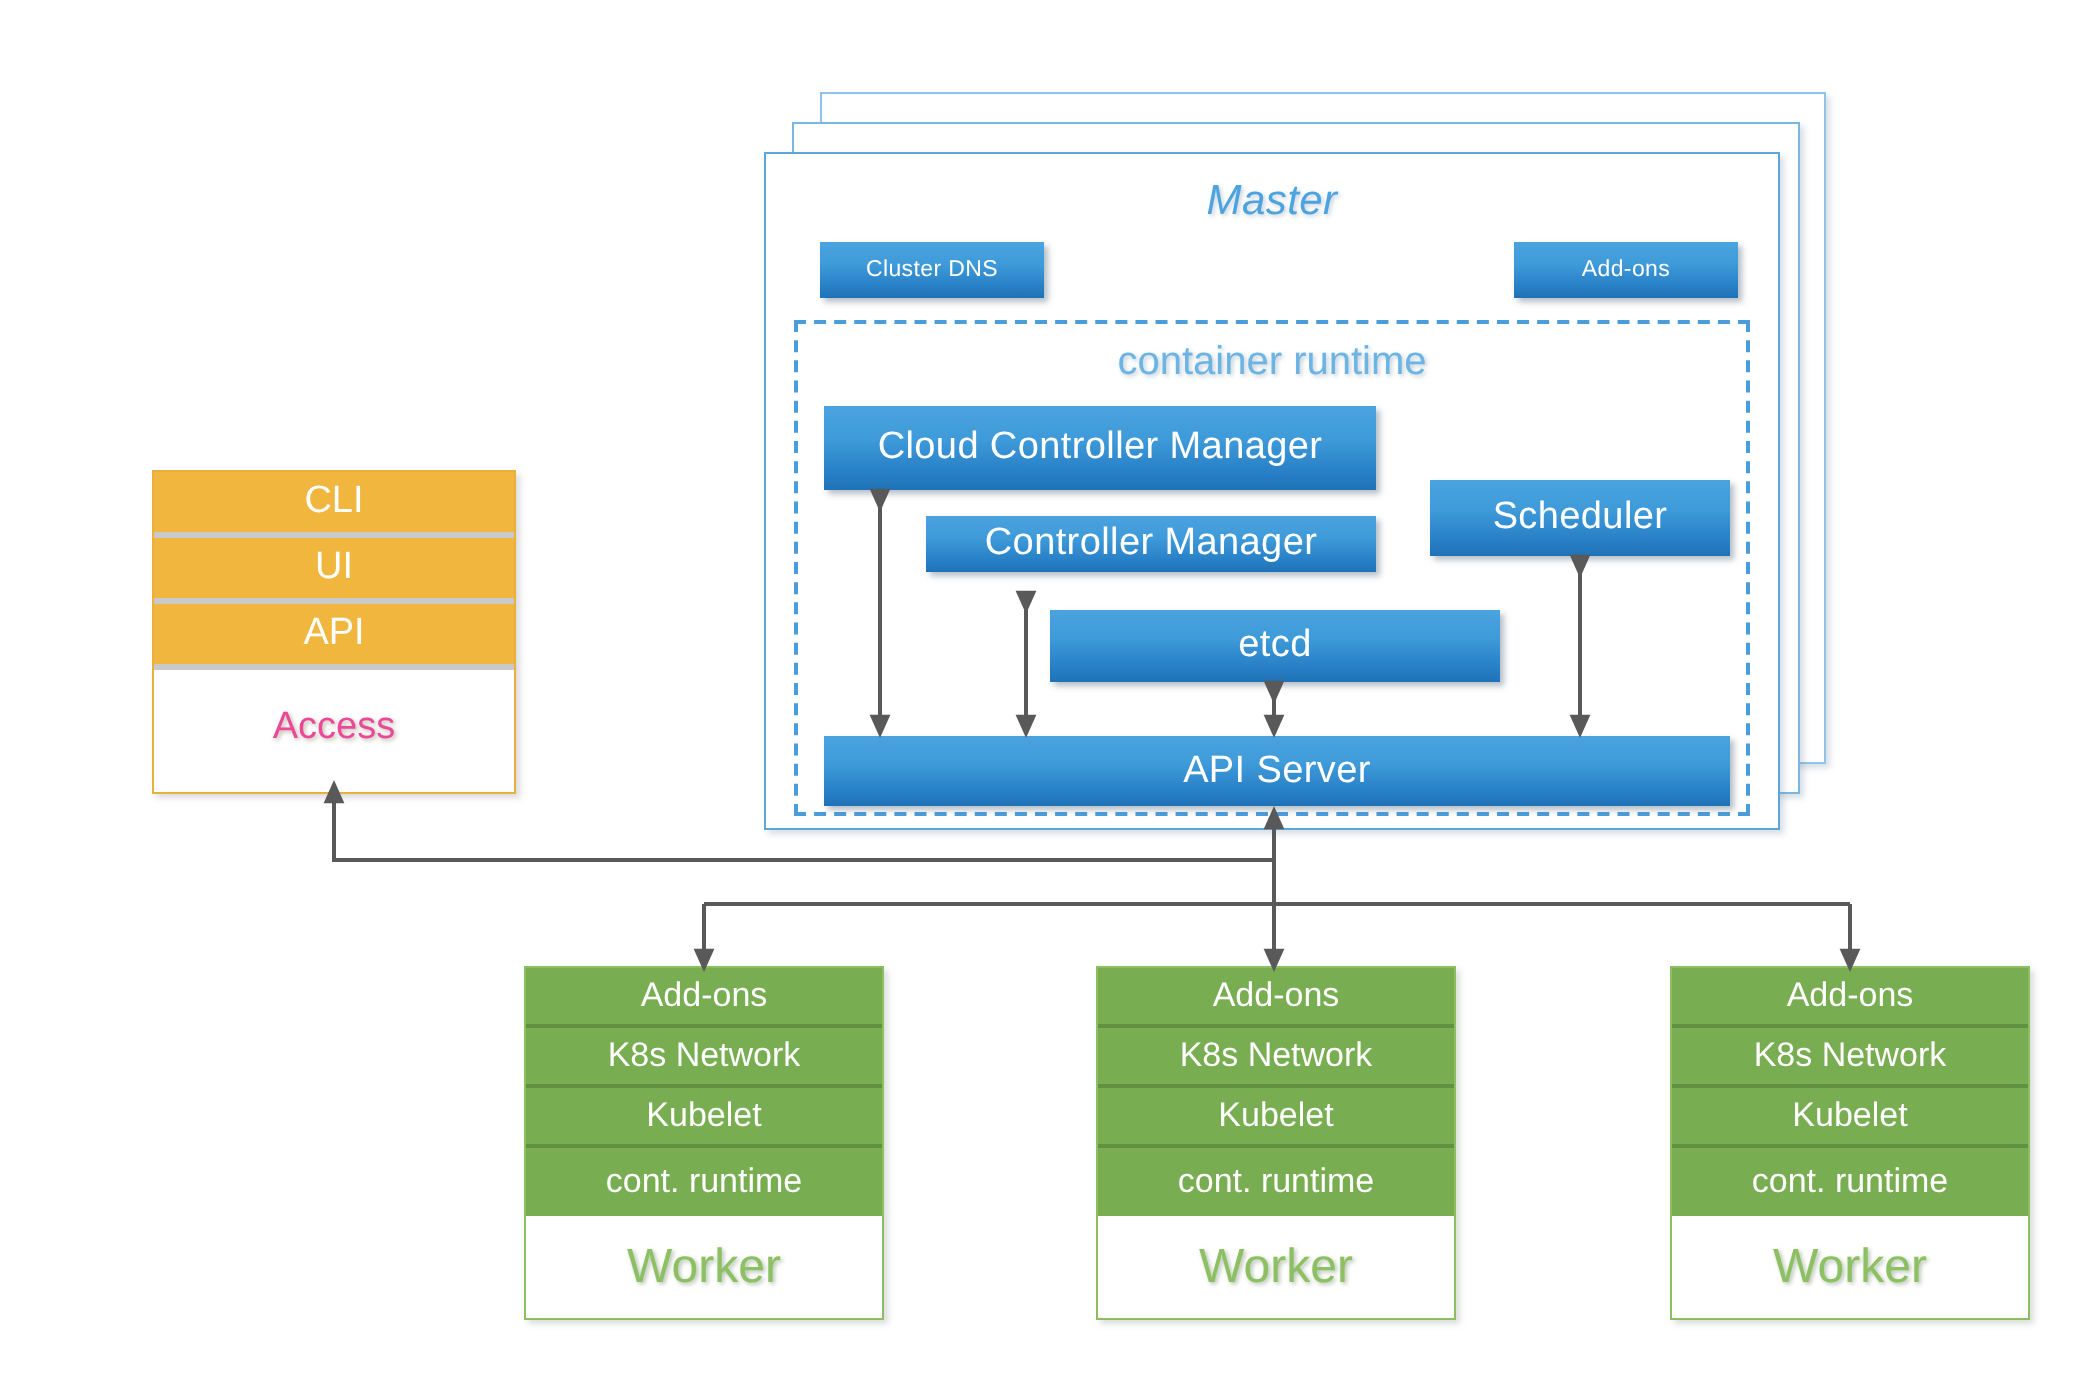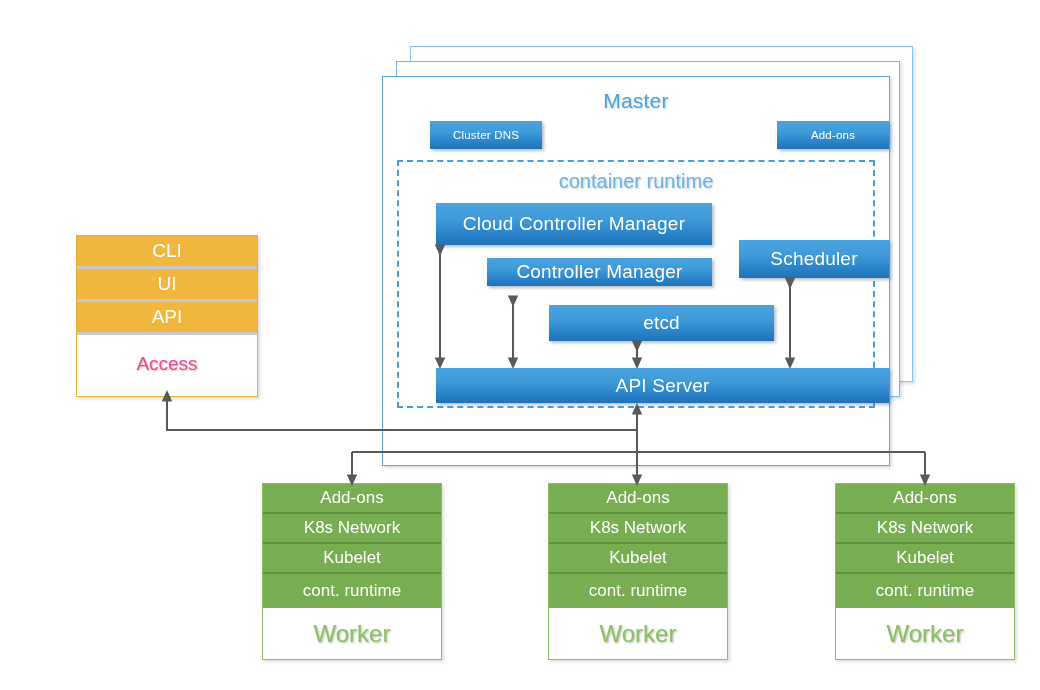--- a/index.html
+++ b/index.html
@@ -60,22 +60,22 @@
   .blue-box {
     background: linear-gradient(to bottom, #4ba3de 0%, #3e9ad9 40%, #2a82c8 75%, #1f72b8 100%);
     color: #ffffff;
     display: flex;
     align-items: center;
     justify-content: center;
     text-align: center;
     box-shadow: 2px 2px 3px rgba(90,110,130,0.45);
     letter-spacing: .2px;
   }
-  .blue-box.small { font-size: 11.5px; margin-left: 20px; }
-  .blue-box.big   { font-size: 19px; margin-left: 24px; }
+  .blue-box.small { font-size: 11.5px; }
+  .blue-box.big   { font-size: 19px; }
 
   
   .access-wrap {
     border: 1px solid #eab03c;
     background: #ffffff;
     box-shadow: 2px 2px 3px rgba(140,140,140,0.3);
   }
   .orange-row {
     background: #f0b63e;
     color: #ffffff;
@@ -134,21 +134,21 @@
   }
 </style>
 </head>
 <body>
 
 <div id="stage">
 
   <div class="abs master-frame back" style="left:410px; top:46px; width:503px; height:336px;"></div>
   <div class="abs master-frame mid" style="left:396px; top:61px; width:504px; height:336px;"></div>
 
-  <div class="abs master-frame front" style="left:382px; top:76px; width:508px; height:390px;">
+  <div class="abs master-frame front" style="left:382px; top:76px; width:508px; height:339px;font-style:italic;">
     <div class="master-title" style="top:12px;">Master</div>
   </div>
 
   <div class="abs blue-box small" style="left:410px; top:121px; width:112px; height:28px;">
     <span>Cluster DNS</span>
   </div>
 
   <div class="abs blue-box small" style="left:757px; top:121px; width:112px; height:28px;">
     <span>Add-ons</span>
   </div>

